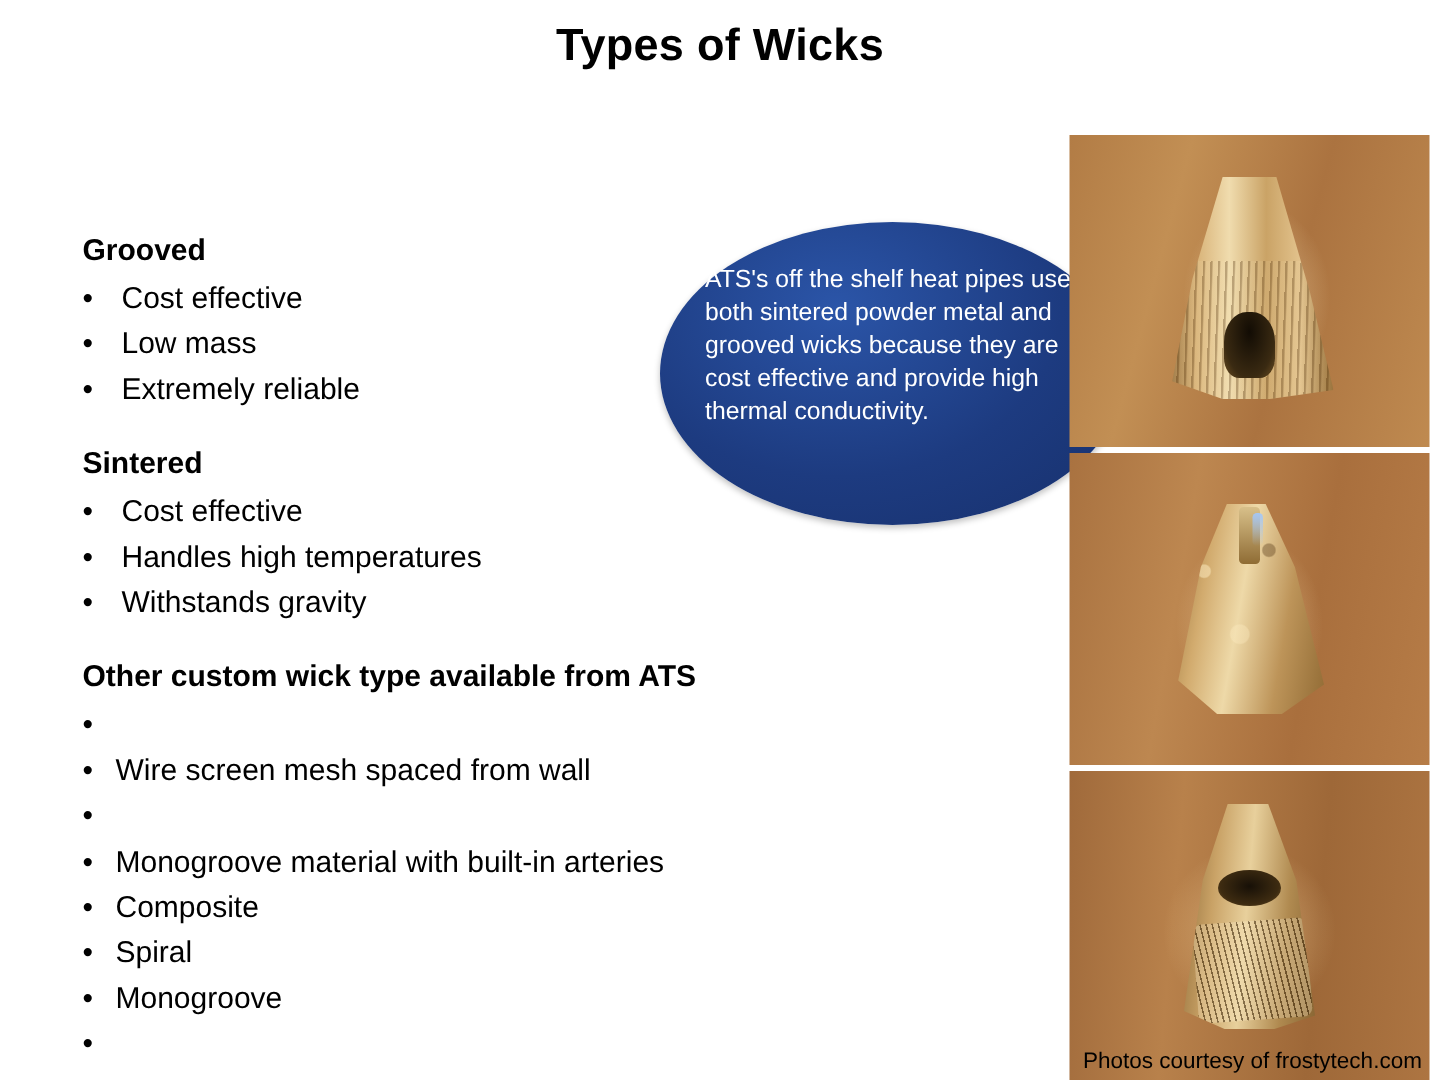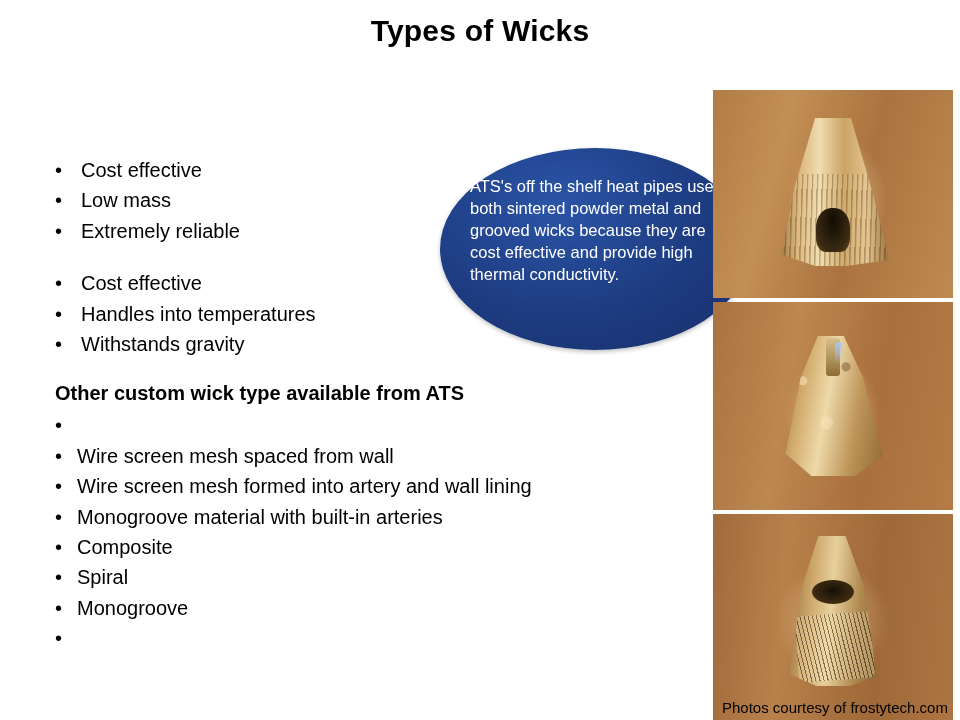--- a/index.html
+++ b/index.html
@@ -224,66 +224,67 @@
 </style>
 </head>
 <body>
 
 <div class="slide">
 
   <div class="slide-title">Types of Wicks</div>
 
   <div class="body-text">
 
+    <div class="sec-head">Grooved</div>
     <ul class="bullet-list group-indent">
       <li>
           <span class="dot">•</span>
           <span>Cost effective</span>
         </li>
       <li>
           <span class="dot">•</span>
           <span>Low mass</span>
         </li>
       <li>
           <span class="dot">•</span>
           <span>Extremely reliable</span>
         </li>
     </ul>
 
     <div class="gap"></div>
 
+    <div class="sec-head">Sintered</div>
     <ul class="bullet-list group-indent">
       <li>
           <span class="dot">•</span>
           <span>Cost effective</span>
         </li>
       <li>
           <span class="dot">•</span>
-          <span>Handles into temperatures</span>
+          <span>Handles high temperatures</span>
         </li>
       <li>
           <span class="dot">•</span>
           <span>Withstands gravity</span>
         </li>
     </ul>
 
     <div class="gap"></div>
 
     <div class="sec-head">Other custom wick type available from ATS</div>
     <ul class="bullet-list">
       <li>
           <span class="dot">•</span>
         </li>
       <li>
           <span class="dot">•</span>
           <span>Wire screen mesh spaced from wall</span>
         </li>
       <li>
           <span class="dot">•</span>
-          <span>Wire screen mesh formed into artery and wall lining</span>
         </li>
       <li>
           <span class="dot">•</span>
           <span>Monogroove material with built-in arteries</span>
         </li>
       <li>
           <span class="dot">•</span>
           <span>Composite</span>
         </li>
       <li>

